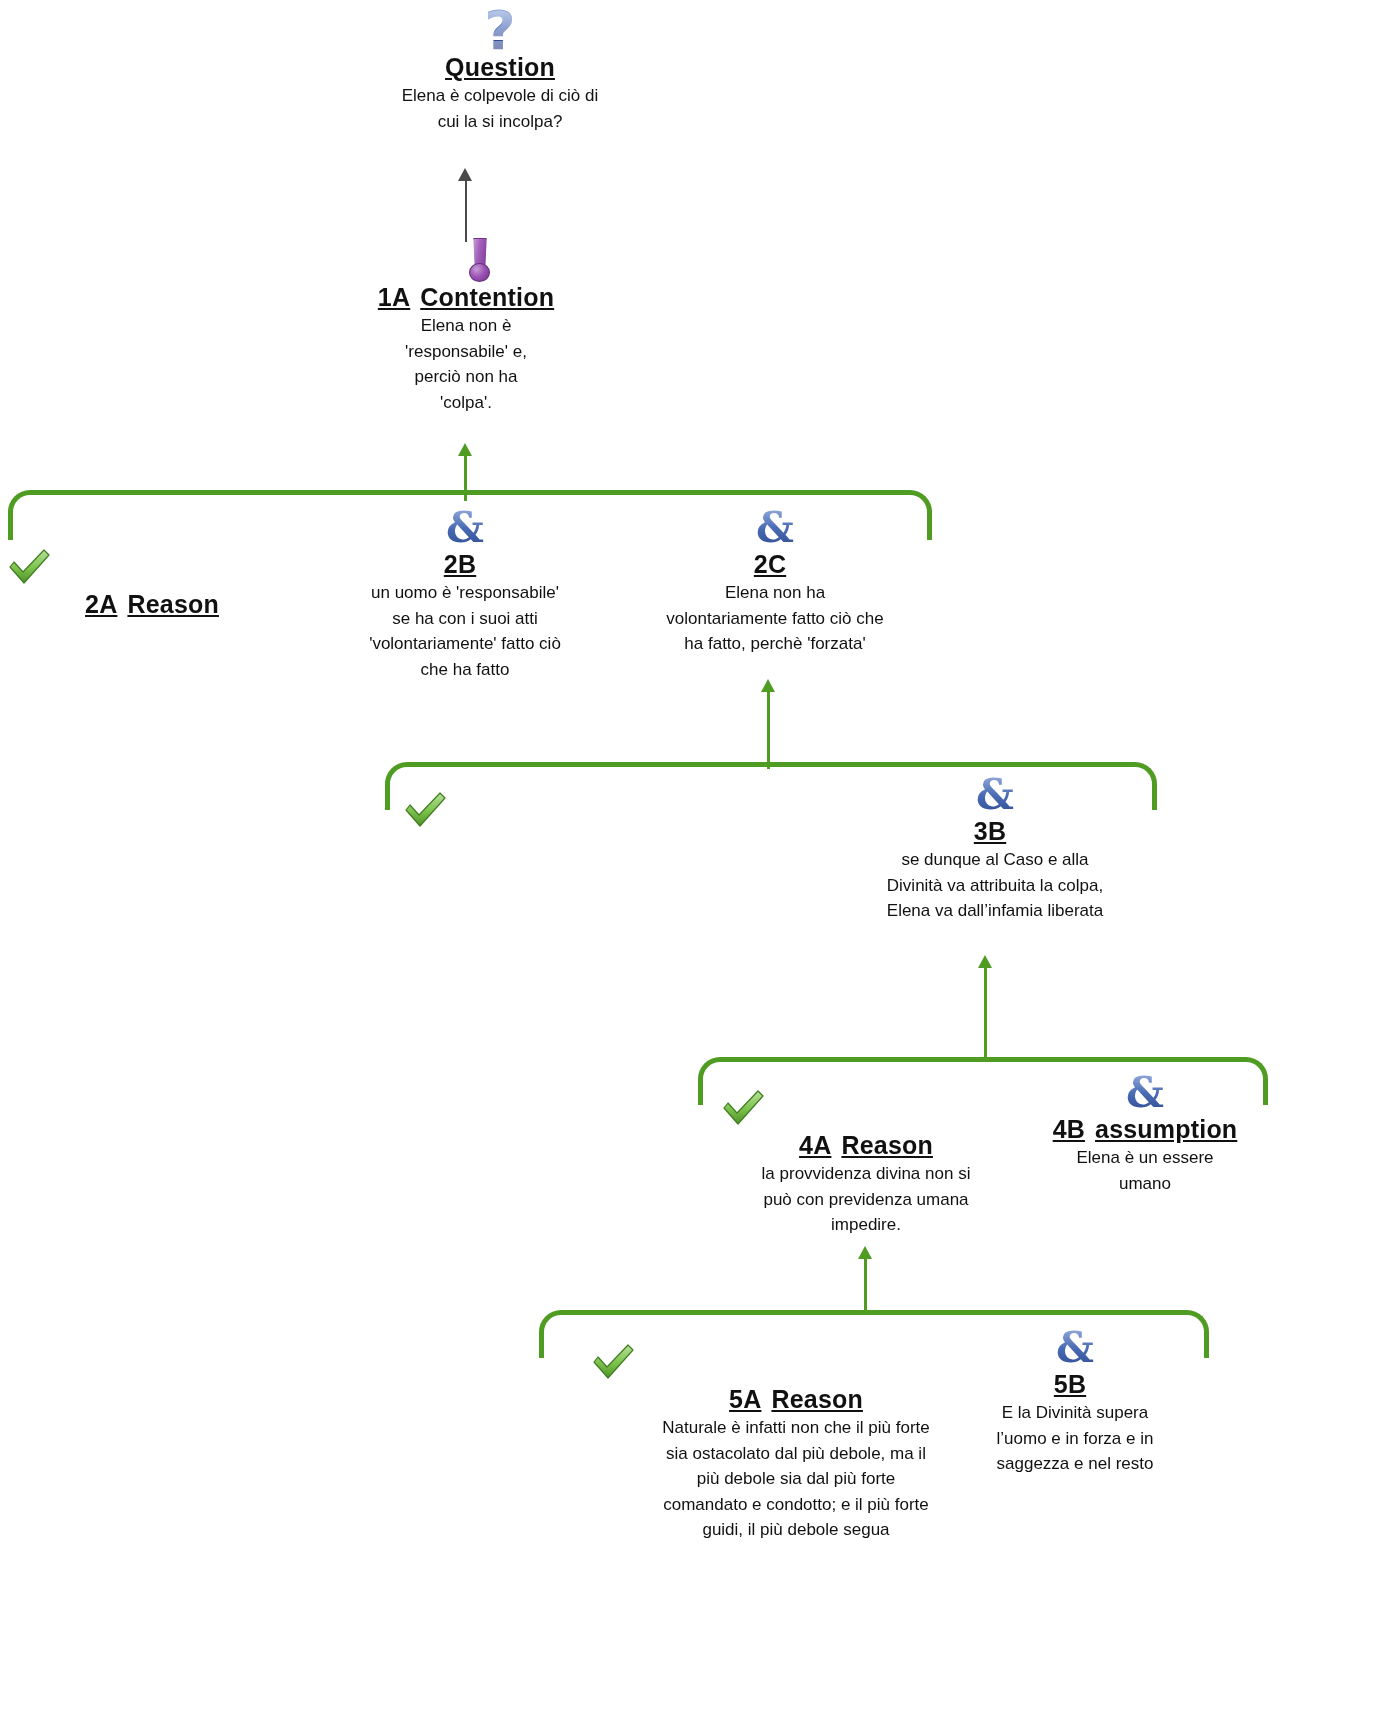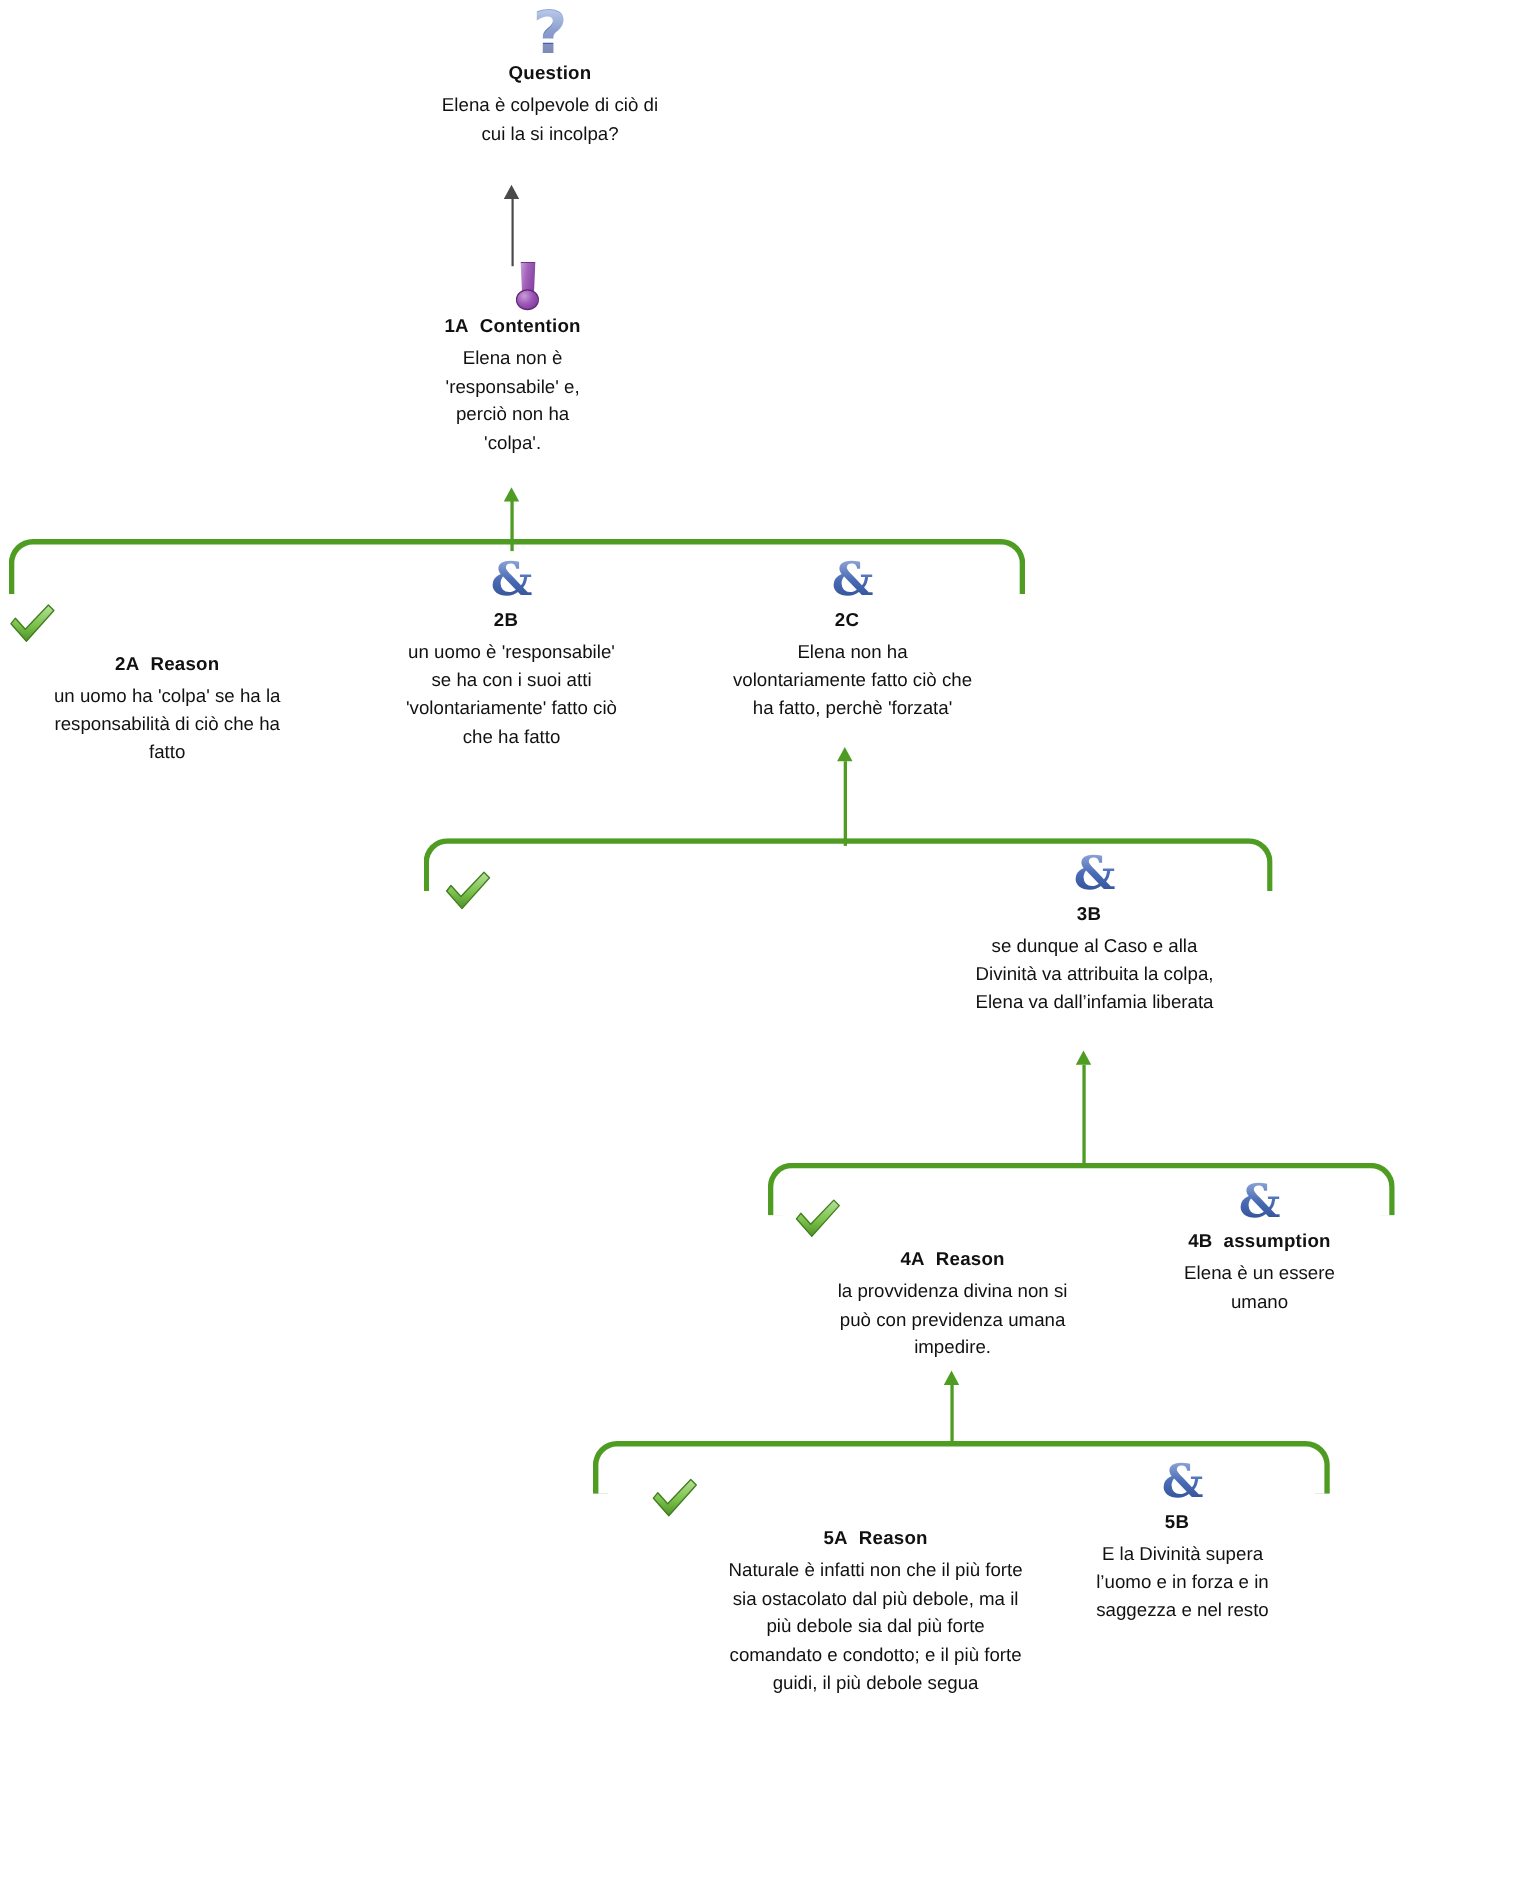--- a/index.html
+++ b/index.html
@@ -26,24 +26,25 @@
     box-sizing: border-box;
   }
   .node .icon {
     display: block;
     margin: 0 auto 2px auto;
     height: 44px;
     line-height: 44px;
   }
   .node .titleline {
     font-weight: bold;
-    font-size: 17px;
+    font-size: 25px;
     line-height: 26px;
     letter-spacing: 0.2px;
     white-space: nowrap;
+    text-decoration: underline;
   }
   .node .titleline .num { margin-right: 10px; }
   .node .body {
     font-size: 17px;
     line-height: 25.5px;
     margin-top: 3px;
     white-space: pre-line;
   }
 
   
@@ -201,23 +202,20 @@
               <stop offset="100%" stop-color="#4e9128"></stop>
             </linearGradient>
           </defs>
           <path d="M8 22 L12 17 L21 27 L42 5 L47 10 L22 38 Z" fill="url(#tg1)" stroke="#3f7d1f" stroke-width="1.2" stroke-linejoin="round"></path>
         </svg>
       </span>
     </span>
     <div class="titleline">
       <span class="num">2A</span><span>Reason</span>
     </div>
-    <div class="body">un uomo ha 'colpa' se ha la
-responsabilità di ciò che ha
-fatto</div>
   </div>
 
   <div class="node" style="left:320px; top:505px; width:290px;">
     <span class="icon">
       <span class="ic amp">&amp;</span>
     </span>
     <div class="titleline">
       <span class="num">2B</span><span></span>
     </div>
     <div class="body">un uomo è 'responsabile'

